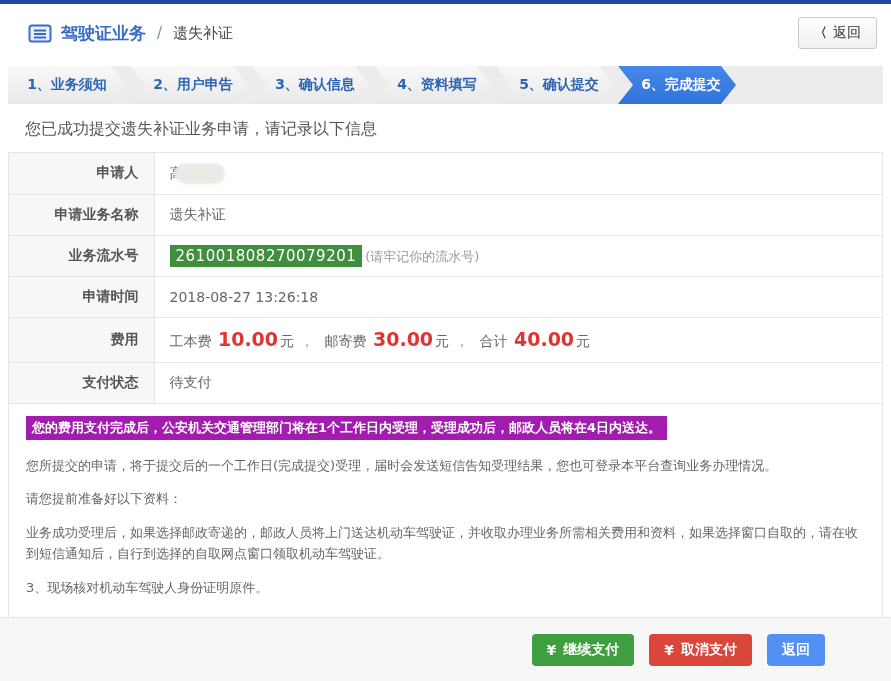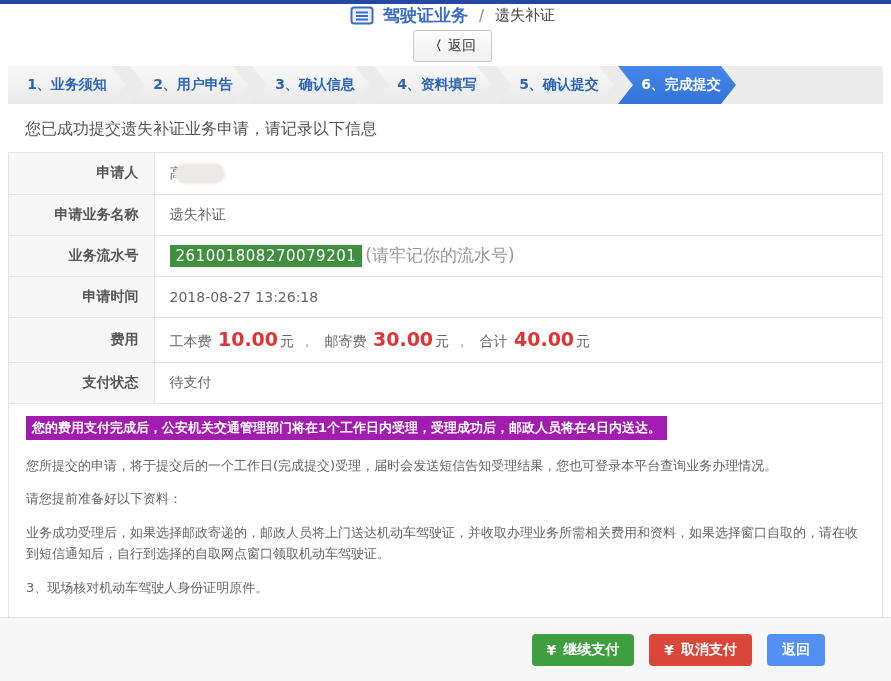--- a/index.html
+++ b/index.html
@@ -8,21 +8,21 @@
     position: relative;
     font-family: "DejaVu Sans", "Liberation Sans", sans-serif;
     background: #fff;
     color: #666;
     overflow: hidden;
   }
   
   .topbar { height: 4px; background: #26479e; }
   .header {
     display: flex; align-items: center; justify-content: space-between;
-    height: 58px; padding: 0 14px 0 28px; background: #fff; flex-direction: column;
+    height: 58px; padding: 0 14px 0 28px; background: #fff;
   }
   .header-left { display: flex; align-items: center; gap: 9px; }
   .form-icon { width: 24px; height: 19px; display: inline-block; }
   .title-primary { font-size: 17px; font-weight: bold; color: #3a6bc7; }
   .title-sep { font-size: 15px; color: #888; margin: 0 2px; }
   .title-secondary { font-size: 15px; color: #444; }
   .back-btn {
     display: inline-flex; align-items: center; gap: 6px;
     padding: 6px 15px; font-size: 14px; color: #333;
     background: linear-gradient(180deg,#fdfdfd,#f0f0f0);
@@ -58,21 +58,21 @@
   table.info tr.fee-row td { height: 45px; }
   td.lbl {
     width: 145px; background: #f7f7f7; color: #555; font-weight: bold;
     text-align: right; padding-right: 15px; border-right: 1px solid #e4e4e4;
   }
   td.val { padding-left: 15px; color: #666; }
   .serial {
     display: inline-block; background: #3f8f3f; color: #fff; font-weight: normal;
     font-size: 15px; padding: 2px 6px; letter-spacing: 0.5px;
   }
-  .serial-hint { color: #999; font-size: 17px; margin-left: 3px; }
+  .serial-hint { color: #999; font-size: 13px; margin-left: 3px; }
   .fee-num { color: #e03434; font-weight: bold; font-size: 19px; margin: 18px 2px; }
   .fee-sep { color: #999; margin: 0 6px; }
   .redaction {
     display: inline-block; width: 50px; height: 21px; background: #eceae7;
     border-radius: 11px; vertical-align: -6px; margin-left: -9px; filter: blur(1px);
   }
   
   .notes { padding: 12px 17px 16px; }
   .notice-banner {
     display: inline-block; background: #a21caf; color: #fff; font-weight: bold;

